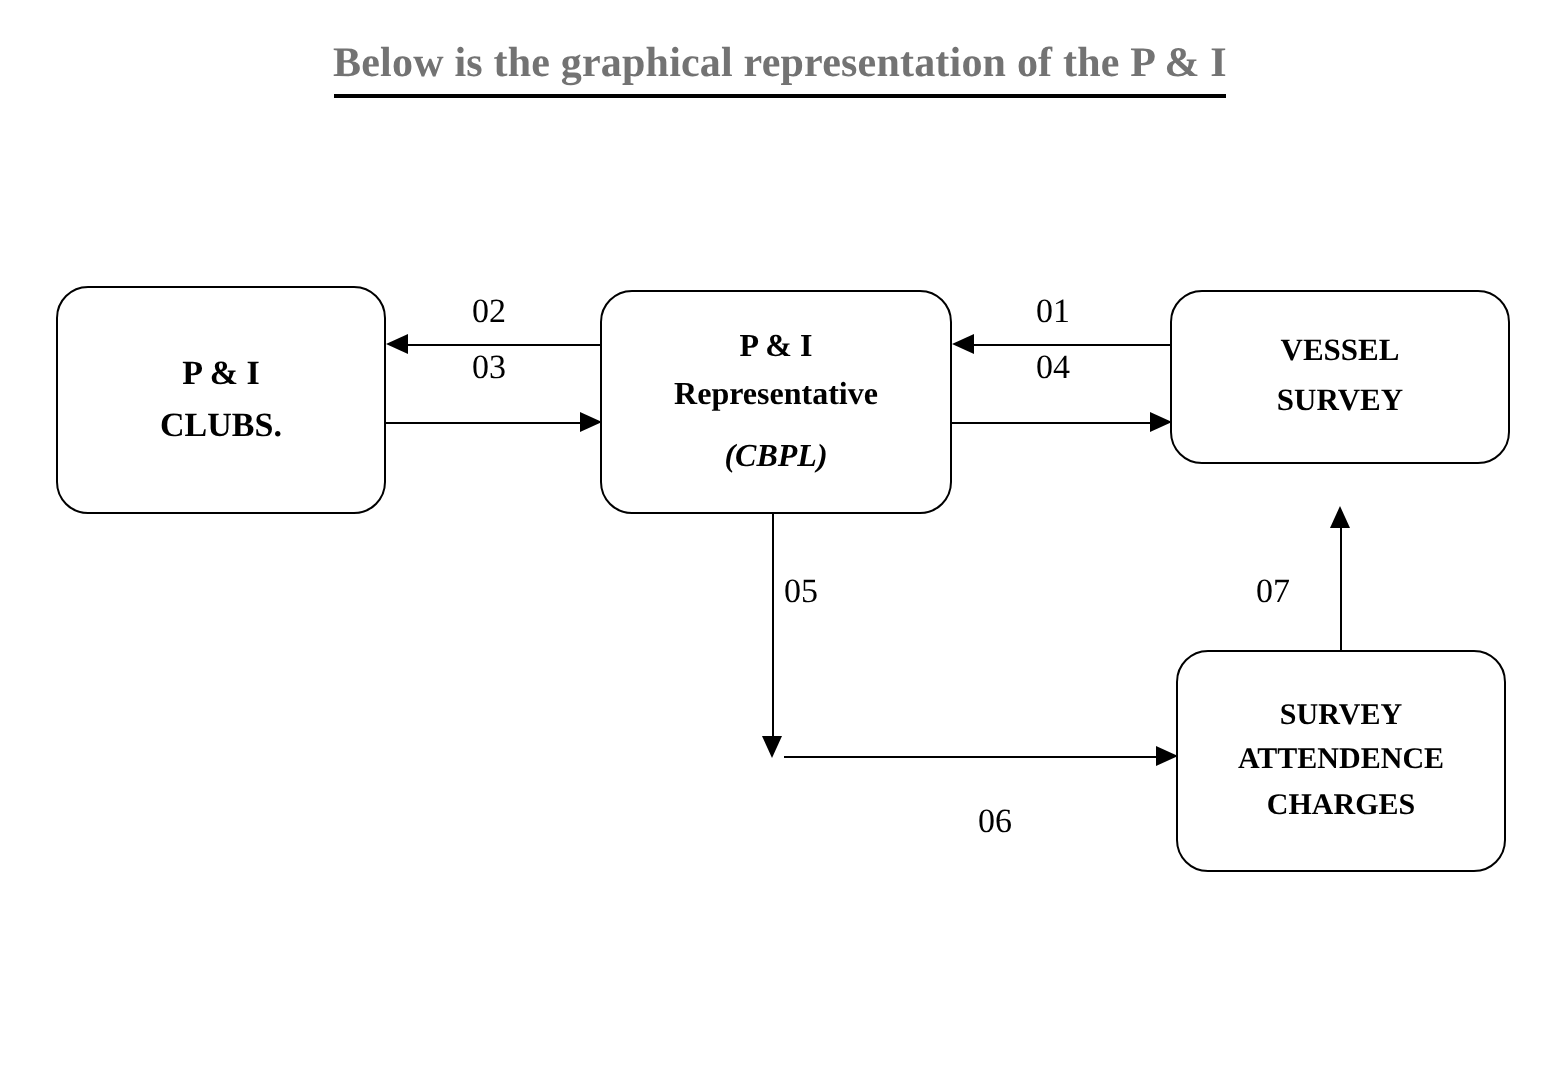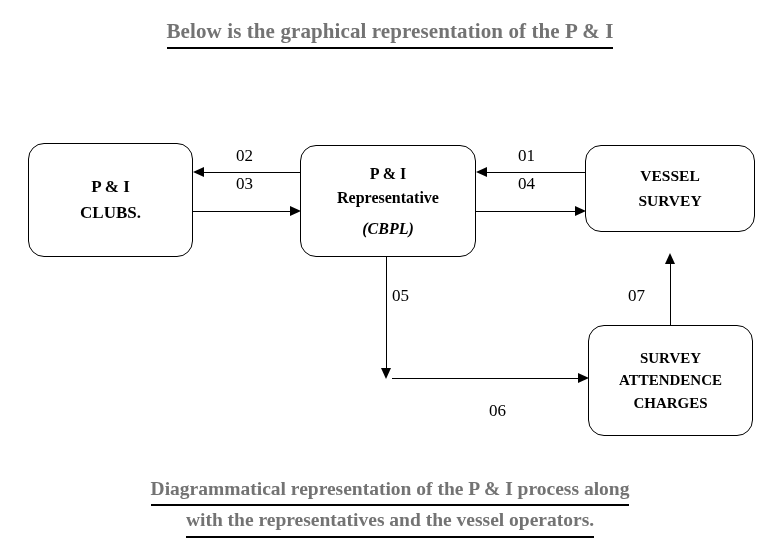--- a/index.html
+++ b/index.html
@@ -203,18 +203,14 @@
     <span class="ln">VESSEL</span>
     <span class="ln">SURVEY</span>
   </div>
 
   <div class="node" id="node-charges">
     <span class="ln">SURVEY</span>
     <span class="ln">ATTENDENCE</span>
     <span class="ln">CHARGES</span>
   </div>
 
-  <div id="caption" class="heading">
-    <span class="line">Diagrammatical representation of the P &amp; I process along</span><br>
-    <span class="line">with the representatives and the vessel operators.</span>
-  </div>
 
 </div>
 
 </body></html>

